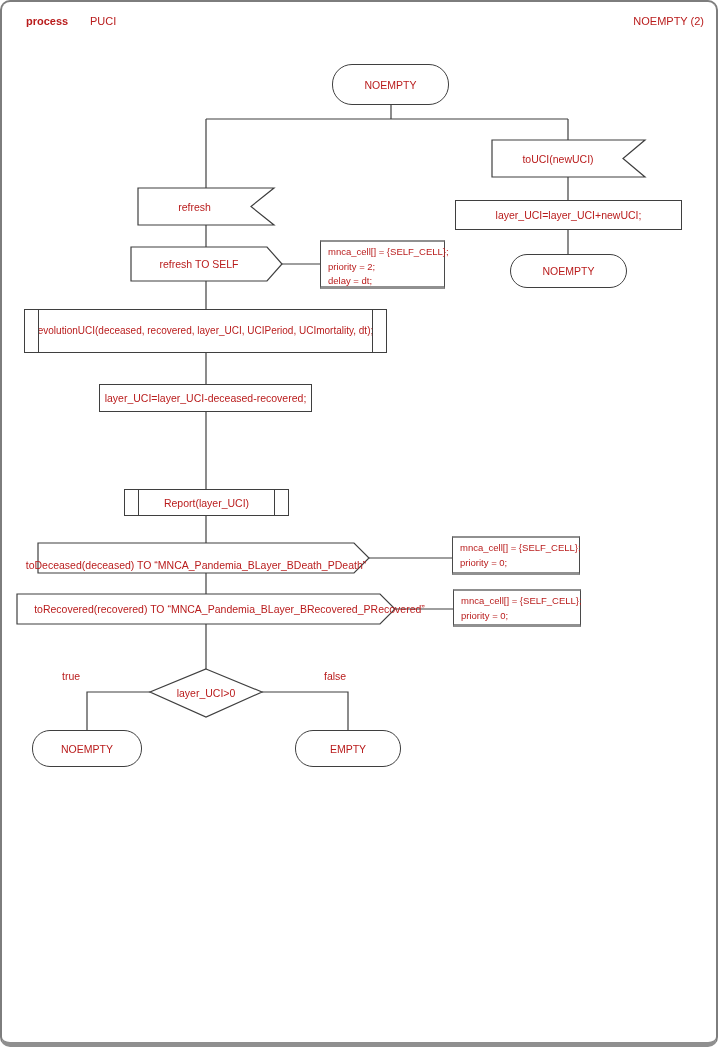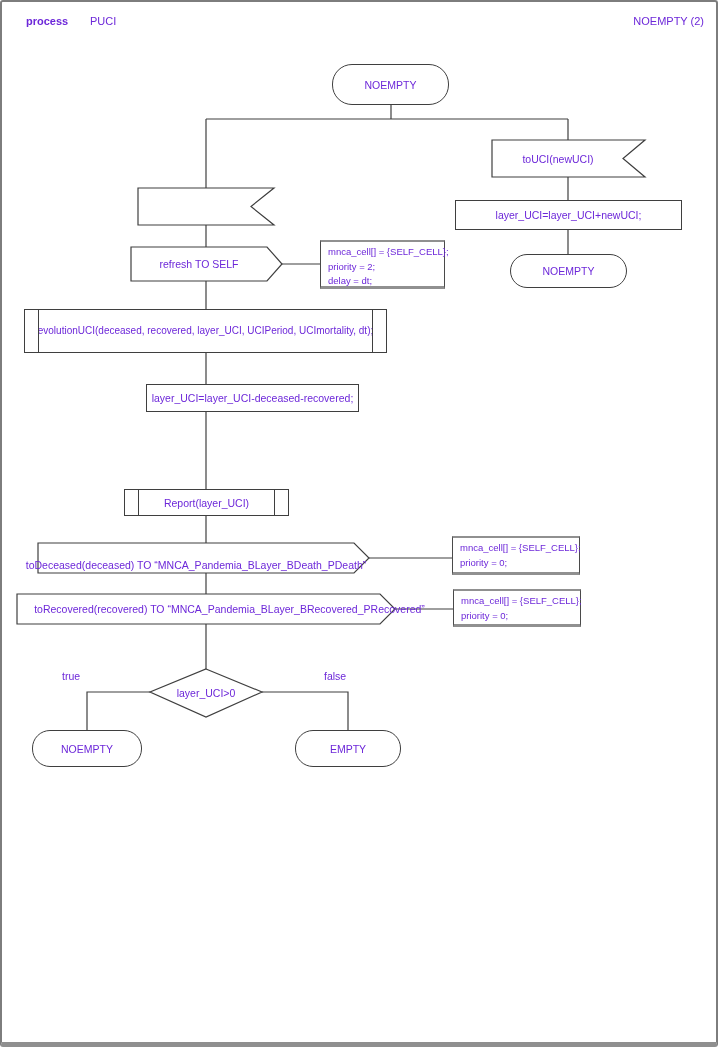--- a/index.html
+++ b/index.html
@@ -1,20 +1,20 @@
 <!DOCTYPE html>
 <html><head>
 <meta charset="utf-8">
 <style>
   html,body{margin:0;padding:0;background:#fff;}
   .page{
     position:relative; width:718px; height:1047px; box-sizing:border-box;
     background:#fff;
-    border:2px solid #7d7d7d; border-bottom:5px solid #8f8f8f; border-radius:3px;
-    font-family:"Liberation Sans", sans-serif; color:#6d28d9; overflow:hidden;
+    border:2px solid #7d7d7d; border-bottom:5px solid #8f8f8f; border-radius:10px;
+    font-family:"Liberation Sans", sans-serif; color:#b91c1c; overflow:hidden;
   }
   .hdr{position:absolute; top:13px; font-size:11px; white-space:nowrap;}
   .hdr.bold{font-weight:bold;}
   svg.layer{position:absolute; left:0; top:0; width:716px; height:1042px; z-index:1;}
   .node{
     position:absolute; display:flex; align-items:center; justify-content:center;
     font-size:10.5px; text-align:left; white-space:nowrap; z-index:2; line-height:12px;
   }
   .box{border:1px solid #3f3f3f; background:#fff; box-sizing:border-box;}
   .state{border:1px solid #3f3f3f; background:#fff; box-sizing:border-box; border-radius:20px;}
@@ -70,36 +70,37 @@
   </svg>
 
   <div class="node state" style="left:330px;top:62px;width:117px;height:41px;">NOEMPTY</div>
 
   <div class="node" style="left:490px;top:138px;width:132px;height:37px;">toUCI(newUCI)</div>
 
   <div class="node box" style="left:453px;top:198px;width:227px;height:30px;">layer_UCI=layer_UCI+newUCI;</div>
 
   <div class="node state" style="left:508px;top:252px;width:117px;height:34px;border-radius:17px;">NOEMPTY</div>
 
+  <div class="node" style="left:136px;top:186px;width:113px;height:37px;">refresh</div>
 
   <div class="node" style="left:129px;top:245px;width:136px;height:34px;">refresh TO SELF</div>
 
   <div class="comment" style="left:318px;top:238px;width:125px;height:49px;">
     <div>mnca_cell[] = {SELF_CELL};</div>
     <div>priority = 2;</div>
     <div>delay = dt;</div>
   </div>
 
   <div class="node box proc" style="left:22px;top:307px;width:363px;height:44px;">
     <span class="sideline l"></span>
     <span class="sideline r"></span>
     <span class="tight">evolutionUCI(deceased, recovered, layer_UCI, UCIPeriod, UCImortality, dt);</span>
   </div>
 
-  <div class="node box" style="left:97px;top:382px;width:213px;height:28px;margin-left:47px;">layer_UCI=layer_UCI-deceased-recovered;</div>
+  <div class="node box" style="left:97px;top:382px;width:213px;height:28px;">layer_UCI=layer_UCI-deceased-recovered;</div>
 
   <div class="node box proc" style="left:122px;top:487px;width:165px;height:27px;">
     <span class="sideline l"></span>
     <span class="sideline r"></span>
     <span>Report(layer_UCI)</span>
   </div>
 
   <div class="node" style="left:36px;top:541px;width:316px;height:44px;">toDeceased(deceased) TO “MNCA_Pandemia_BLayer_BDeath_PDeath”</div>
 
   <div class="comment" style="left:450px;top:534px;width:128px;height:39px;">

